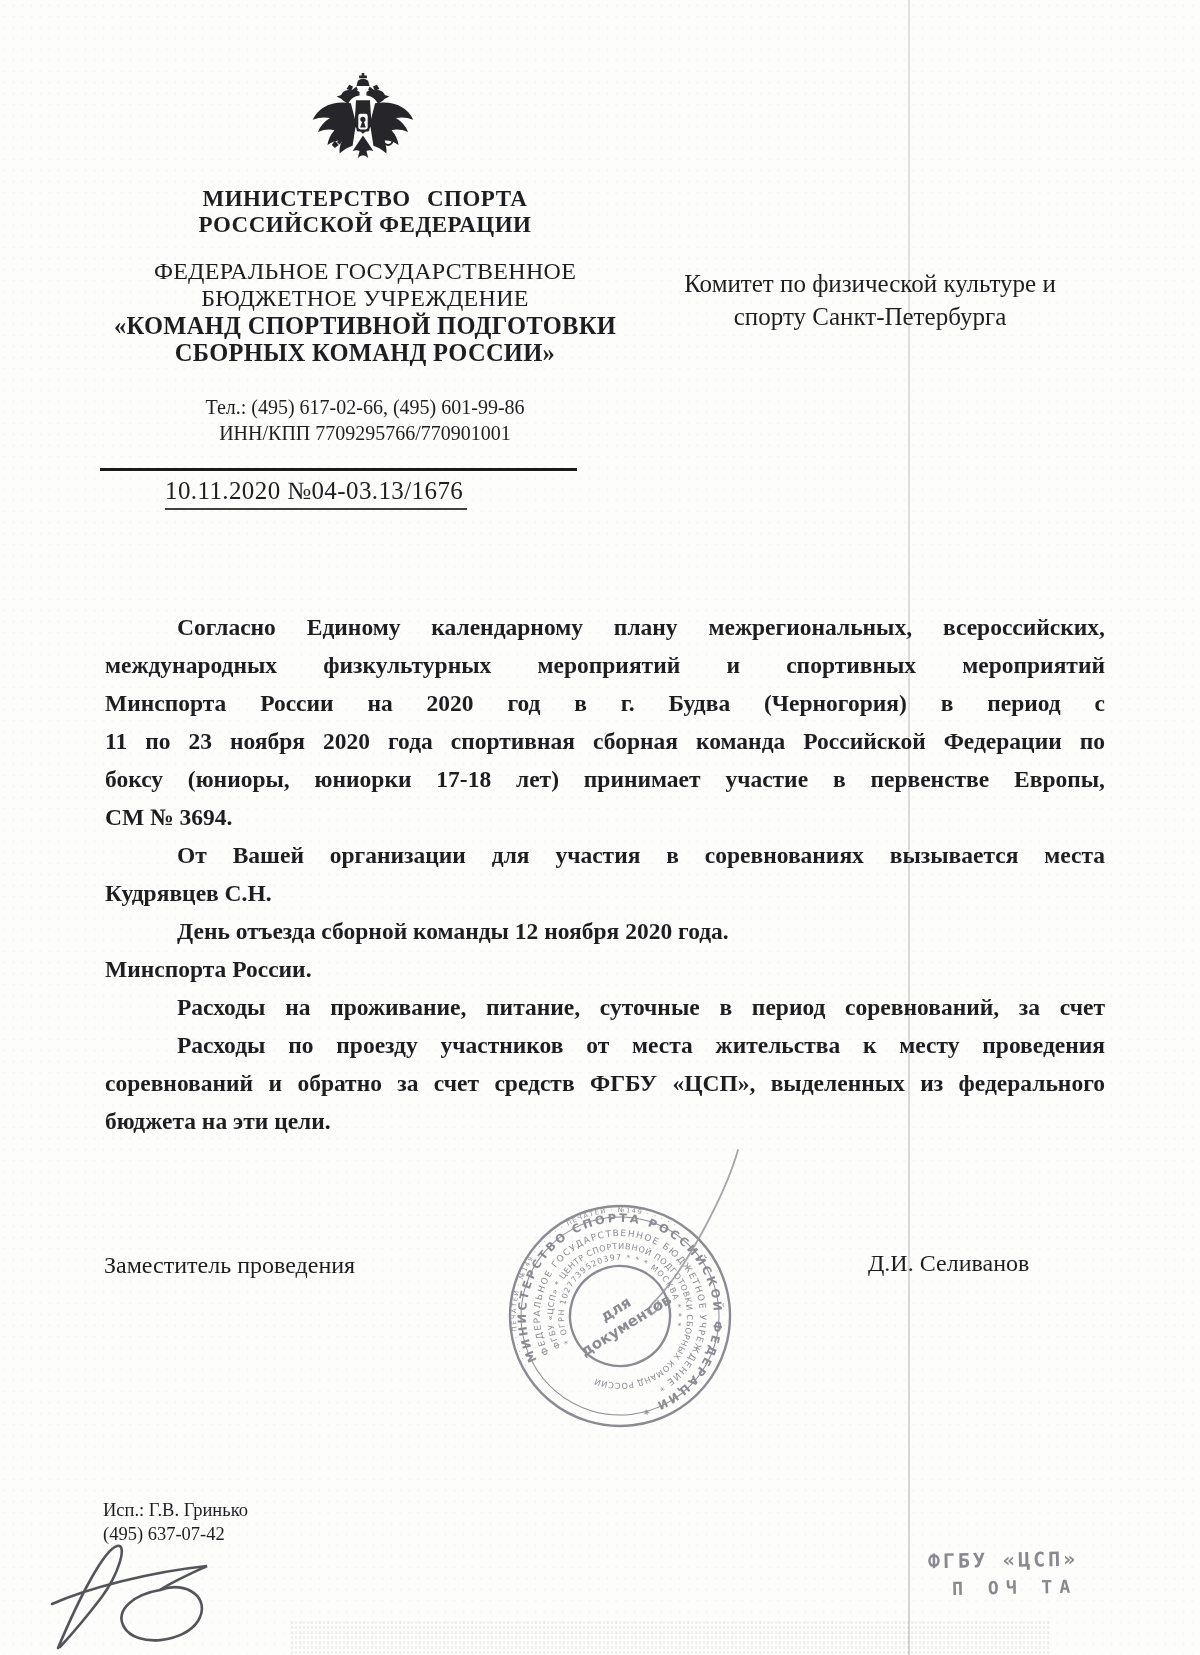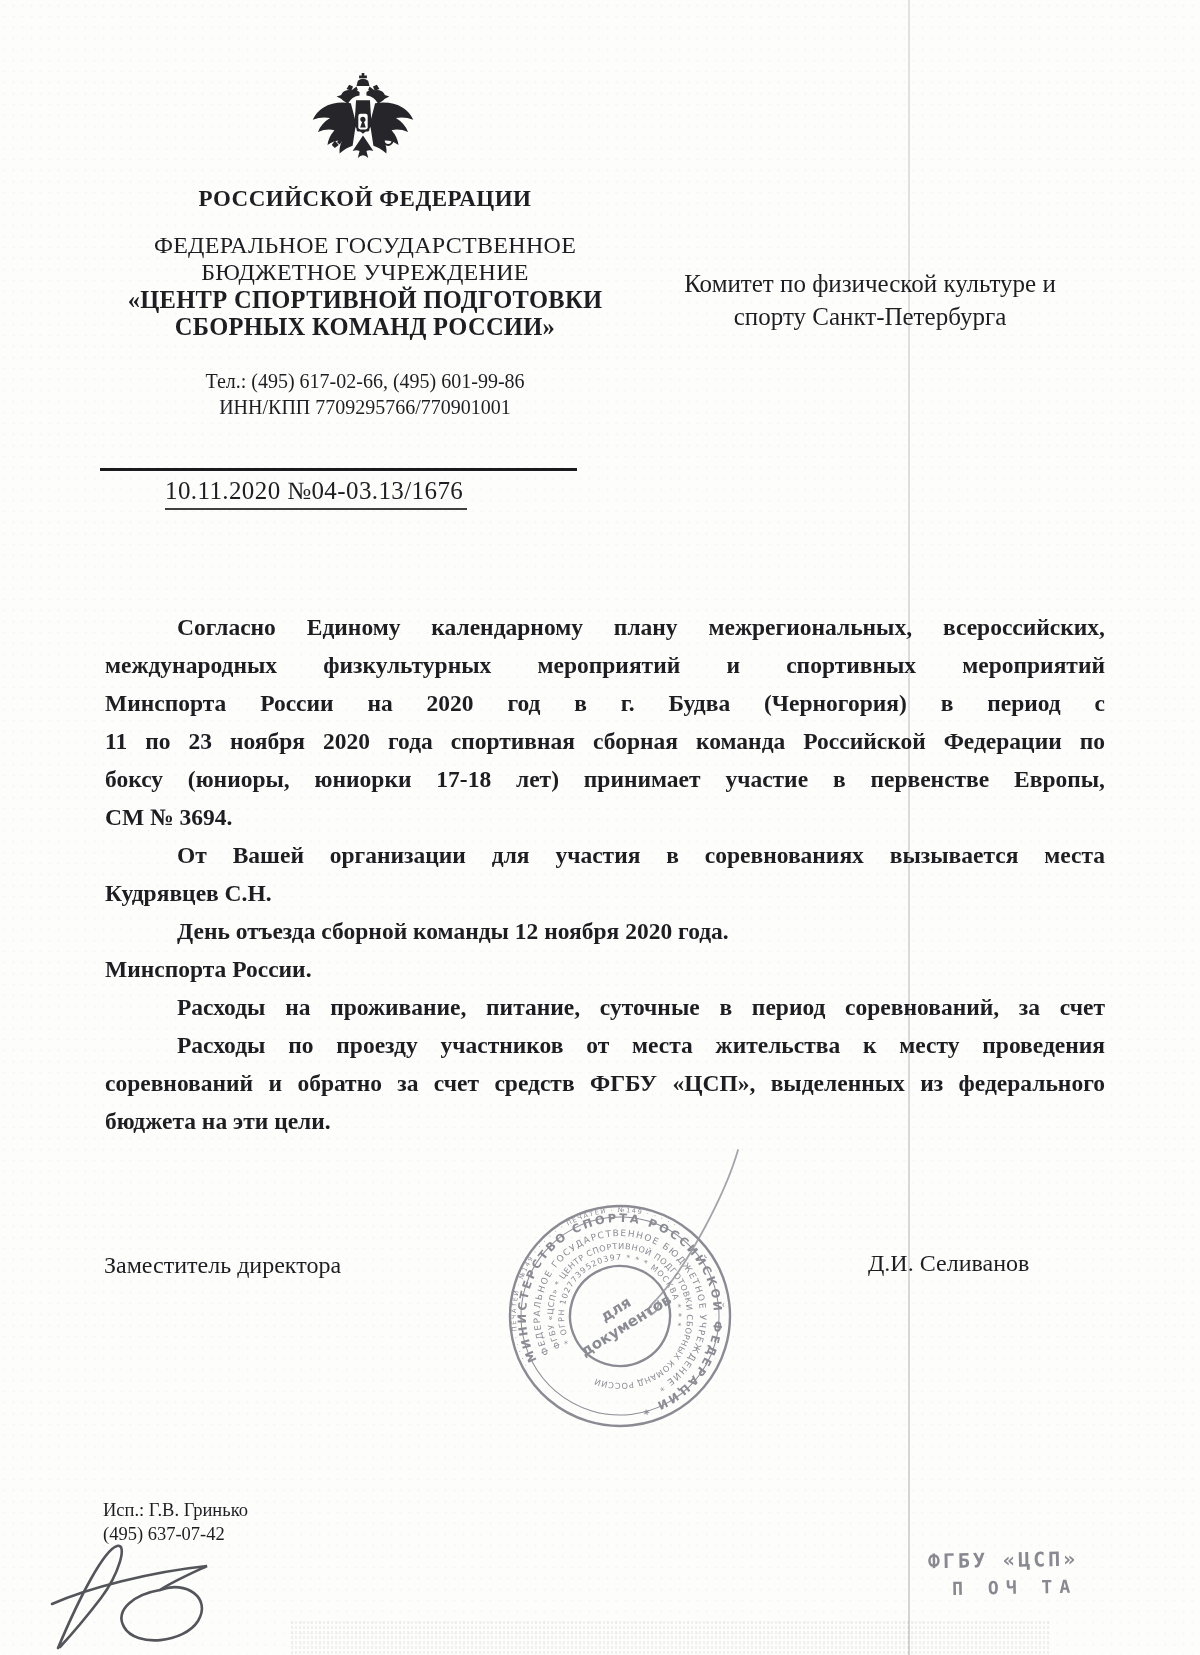--- a/index.html
+++ b/index.html
@@ -94,25 +94,26 @@
       <path d="M60,74 l-12,18 q5,-2 8,0 l-2,8 q3,-3 6,-3 q3,0 6,3 l-2,-8 q3,-2 8,0 z"></path>
     </g>
     <rect x="52.5" y="47" width="15" height="22.5" rx="3" fill="#26262a"></rect>
     <rect x="54.6" y="49" width="10.8" height="18.2" rx="2.5" fill="#ffffff"></rect>
     <path d="M57.2,53.5 q3,-2 5,0 q2,3 -1,5 l2,6.5 h-6.5 l2.2,-6.5 q-3,-2 -1.7,-5 z" fill="#26262a"></path>
     <circle cx="89" cy="80" r="5" fill="none" stroke="#26262a" stroke-width="2.2"></circle>
     <path d="M89,75 v-6 M86,72 h6" stroke="#26262a" stroke-width="1.8" fill="none"></path>
   </svg>
 
   <div class="hdr-col">
+    <div class="min1">МИНИСТЕРСТВО СПОРТА</div>
     <div class="min2">РОССИЙСКОЙ ФЕДЕРАЦИИ</div>
     <div class="org">
       <div class="org-reg">ФЕДЕРАЛЬНОЕ ГОСУДАРСТВЕННОЕ</div>
       <div class="org-reg">БЮДЖЕТНОЕ УЧРЕЖДЕНИЕ</div>
-      <div class="org-bold">«ЦЕНТР СПОРТИВНОЙ ПОДГОТОВКИ</div>
+      <div class="org-bold">«КОМАНД СПОРТИВНОЙ ПОДГОТОВКИ</div>
       <div class="org-bold">СБОРНЫХ КОМАНД РОССИИ»</div>
     </div>
     <div class="contacts">
       <div class="contact-line">Тел.: (495) 617-02-66, (495) 601-99-86</div>
       <div class="contact-line">ИНН/КПП 7709295766/770901001</div>
     </div>
   </div>
   <div class="hdr-rule"></div>
   <div class="ref">10.11.2020 №04-03.13/1676</div>
 
@@ -131,21 +132,21 @@
     <div class="bl ind">От Вашей организации для участия в соревнованиях вызывается места</div>
     <div class="bl last">Кудрявцев С.Н.</div>
     <div class="bl ind last">День отъезда сборной команды 12 ноября 2020 года.</div>
     <div class="bl last">Минспорта России.</div>
     <div class="bl ind">Расходы на проживание, питание, суточные в период соревнований, за счет</div>
     <div class="bl ind">Расходы по проезду участников от места жительства к месту проведения</div>
     <div class="bl">соревнований и обратно за счет средств ФГБУ «ЦСП», выделенных из федерального</div>
     <div class="bl last">бюджета на эти цели.</div>
   </div>
 
-  <div class="sig-title">Заместитель директора</div>
+  <div class="sig-title">Заместитель проведения</div>
   <div class="sig-name">Д.И. Селиванов</div>
 
   <svg class="stamp" width="260" height="260" viewBox="0 0 260 260">
     <defs>
       <path id="rp0" d="M 26,130 A 104,104 0 1 1 234,130 A 104,104 0 1 1 26,130"></path>
       <path id="rp1" d="M 36,130 A 94,94 0 1 1 224,130 A 94,94 0 1 1 36,130"></path>
       <path id="rp2" d="M 50,130 A 80,80 0 1 1 210,130 A 80,80 0 1 1 50,130"></path>
       <path id="rp3" d="M 63,130 A 67,67 0 1 1 197,130 A 67,67 0 1 1 63,130"></path>
       <path id="rp4" d="M 74,130 A 56,56 0 1 1 186,130 A 56,56 0 1 1 74,130"></path>
     </defs>

